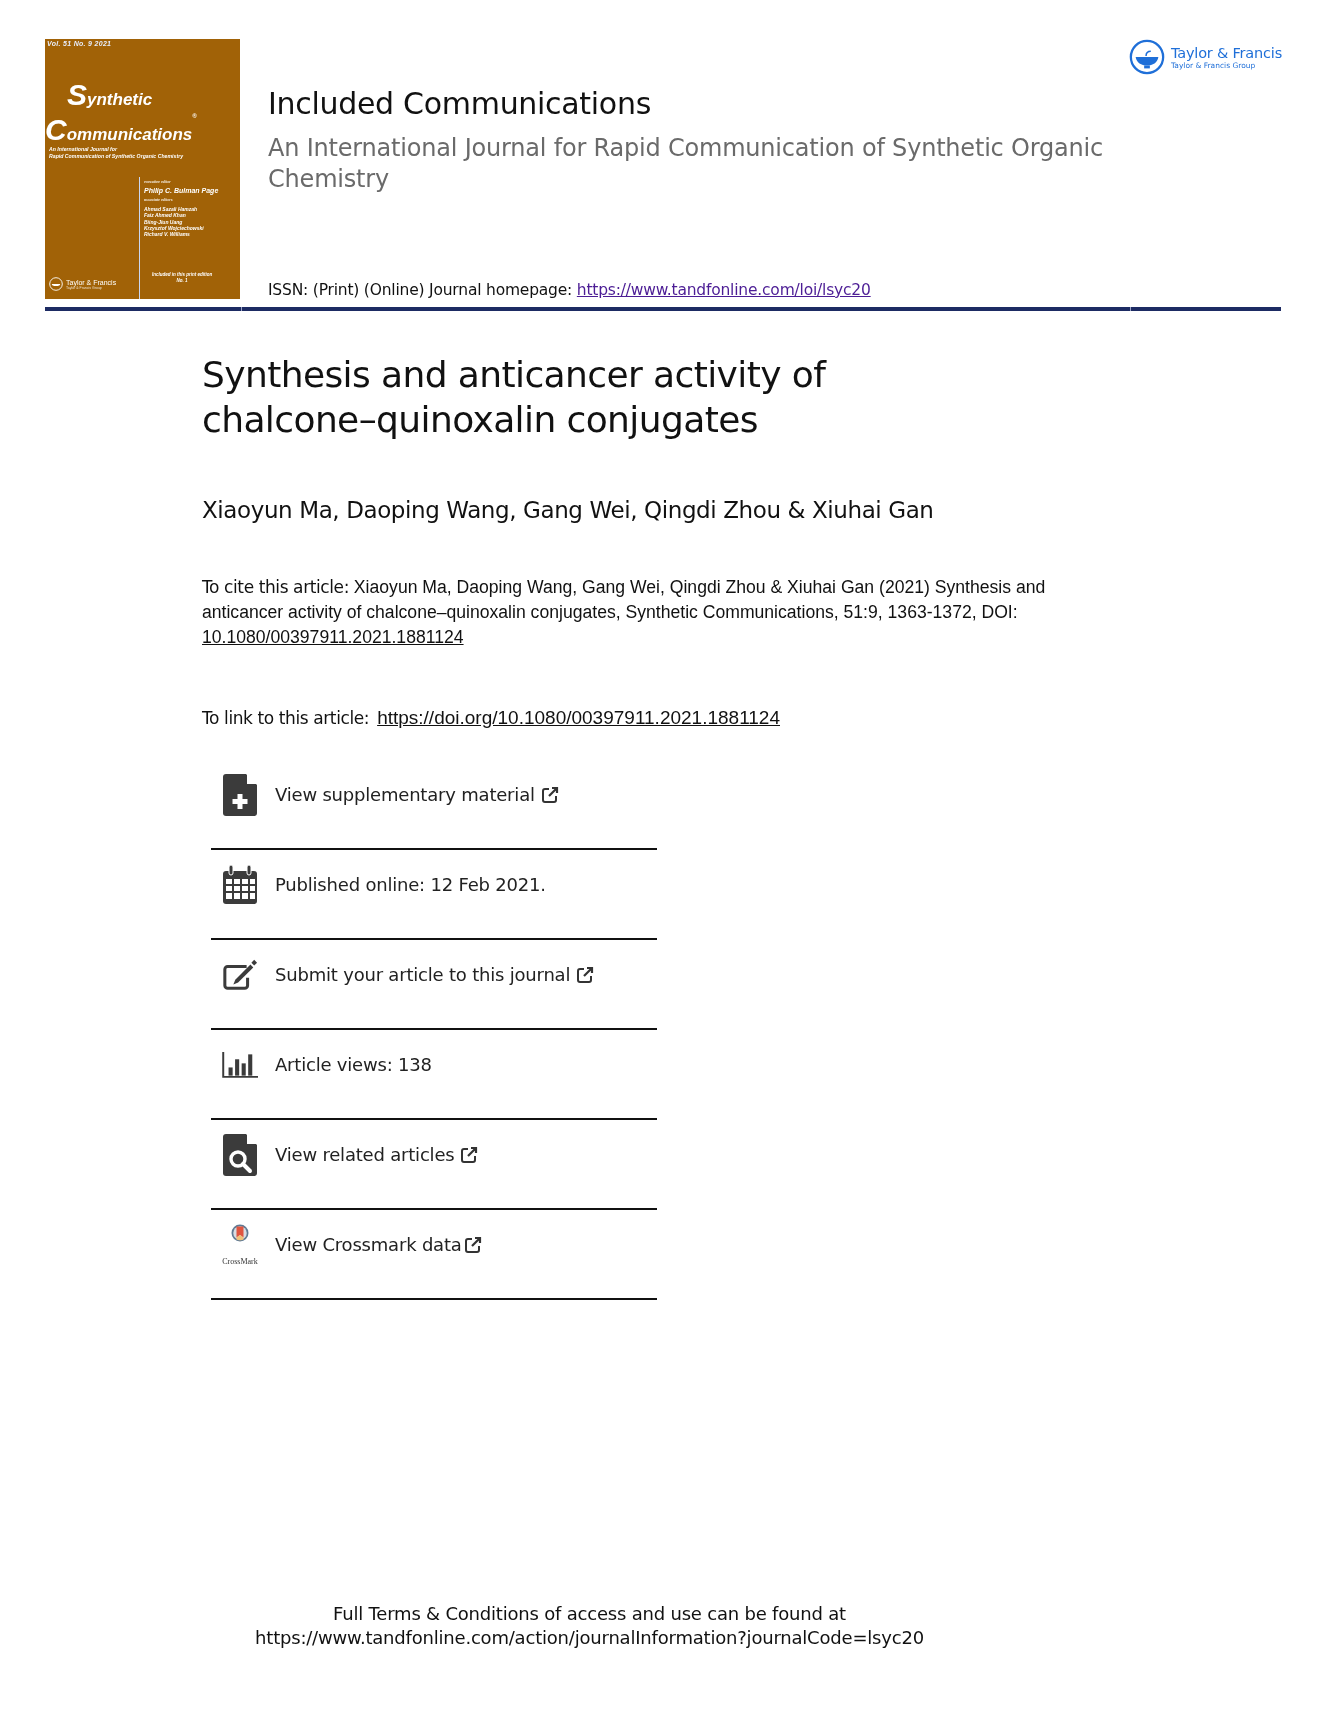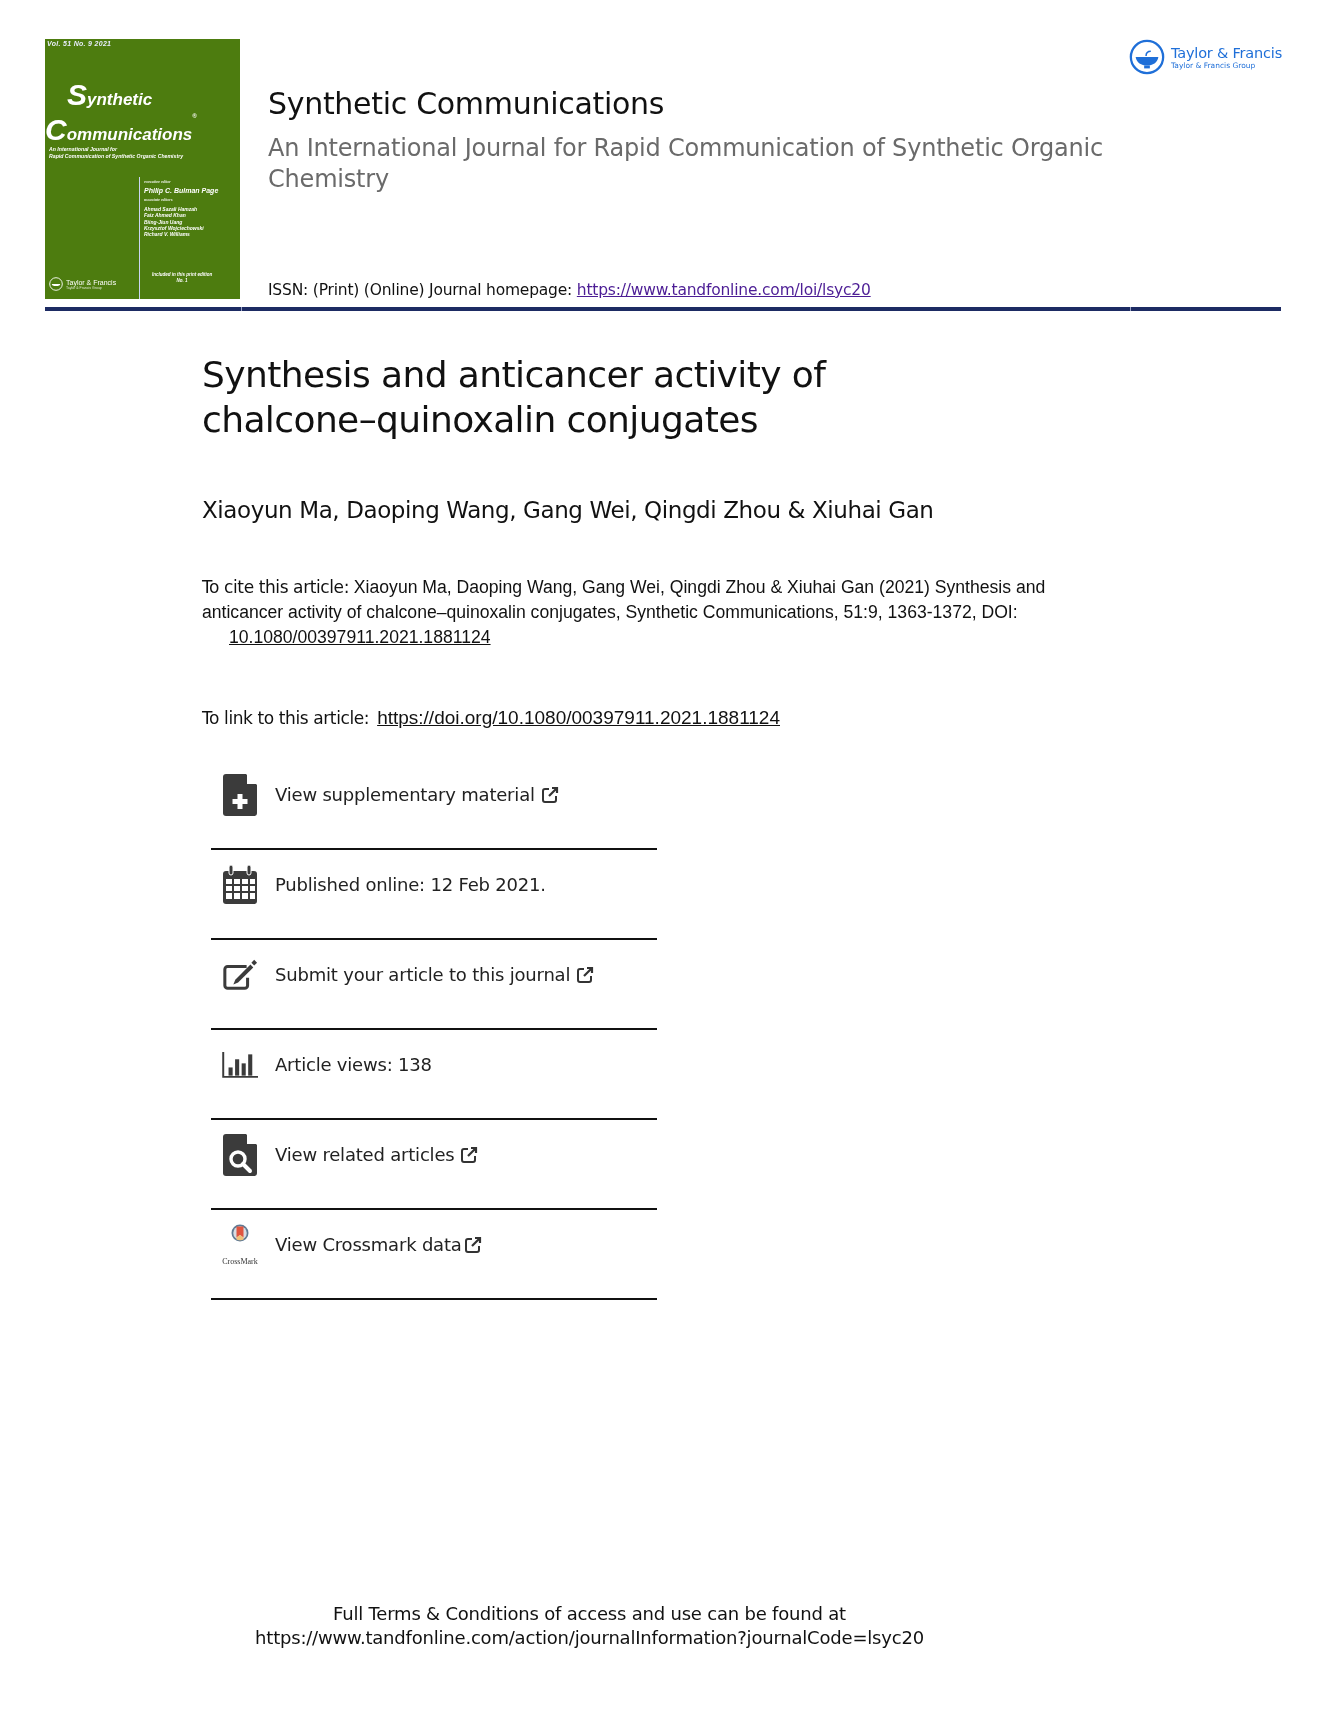--- a/index.html
+++ b/index.html
@@ -2,21 +2,21 @@
 <html><head>
 <meta charset="utf-8">
 <style>
   * { box-sizing: border-box; margin: 0; padding: 0; }
   html, body { width: 1322px; height: 1736px; background: #ffffff; overflow: hidden; }
   body { position: relative; font-family: "DejaVu Sans", "Liberation Sans", sans-serif; color: #111; }
 
   
   .cover {
     position: absolute; left: 45px; top: 39px; width: 195px; height: 260px;
-    background: #4d7c0f; color: #fff; overflow: hidden;
+    background: #a16207; color: #fff; overflow: hidden;
     font-family: "Liberation Sans", sans-serif;
   }
   .cover .vol { position: absolute; left: 2px; top: 1px; font-size: 7px; font-weight: bold; font-style: italic; letter-spacing: 0.3px; color: #e8eefc; }
   .cover .brand1 { position: absolute; left: 22px; top: 46px; font-size: 17px; font-weight: bold; font-style: italic; }
   .cover .brand1 .big { font-size: 30px; line-height: 20px; }
   .cover .brand2 { position: absolute; left: 0px; top: 74px; font-size: 17px; font-weight: bold; font-style: italic; white-space: nowrap; }
   .cover .brand2 .big { font-size: 30px; }
   .cover .brand2 sup { font-size: 6px; vertical-align: top; }
   .cover .tag { position: absolute; left: 4px; top: 107px; font-size: 5.2px; font-weight: bold; font-style: italic; line-height: 7px; white-space: nowrap; }
   .cover .vline { position: absolute; left: 94px; top: 138px; width: 1px; height: 122px; background: #c9d6f2; }
@@ -41,21 +41,21 @@
 
   
   .sep { position: absolute; left: 45px; top: 307px; width: 1236px; height: 4px; background: #1d2b63; }
   .sep .gap { position: absolute; top: 0; width: 1px; height: 4px; background: #9aa3c6; }
 
   
   .a-title { position: absolute; left: 202px; top: 352px; width: 800px; font-size: 36px; line-height: 45px; color: #111; letter-spacing: -0.6px; }
   .authors { position: absolute; left: 202px; top: 497px; font-size: 23px; color: #111; letter-spacing: -0.4px; white-space: nowrap; }
   .cite { position: absolute; left: 202px; top: 575px; width: 900px; font-size: 17.6px; line-height: 25px; color: #111; font-family: "Liberation Sans", sans-serif; }
   .cite .lbl, .linkline .lbl { font-family: "DejaVu Sans", sans-serif; font-size: 17px; letter-spacing: -0.4px; }
-  .cite a, .linkline a { color: #111; text-decoration: underline; margin-left: 27px; }
+  .cite a, .linkline a { color: #111; text-decoration: underline; }
   .linkline { position: absolute; left: 202px; top: 667px; font-size: 19px; color: #111; font-family: "Liberation Sans", sans-serif; white-space: nowrap; margin-top: 40px; }
   .linkline a { margin-left: 8px; }
 
   
   .info-list { position: absolute; left: 211px; top: 760px; width: 446px; }
   .info-item { position: relative; height: 90px; border-bottom: 2.5px solid #111; }
   .info-item .ico { position: absolute; left: 11px; top: 14px; width: 36px; height: 42px; display: flex; align-items: center; justify-content: center; }
   .info-item .label { position: absolute; left: 64px; top: 24px; font-size: 18px; color: #222; white-space: nowrap; letter-spacing: -0.2px; display: flex; align-items: center; gap: 6px; }
   .info-item .ext { display: inline-block; width: 18px; height: 18px; }
 
@@ -92,21 +92,21 @@
   </div>
   <div class="tf">
     <svg width="14" height="14" viewBox="0 0 20 20">
         <circle cx="10" cy="10" r="9" fill="none" stroke="#fff" stroke-width="1.3"></circle>
         <path d="M4 10 h12 a6 3 0 0 1 -12 0z" fill="#fff"></path>
       </svg>
     <span><span>Taylor &amp; Francis</span><span class="sub">Taylor &amp; Francis Group</span></span>
   </div>
 </div>
 
-<div class="j-title">Synthetic Communications</div>
+<div class="j-title">Included Communications</div>
 <div class="j-sub">An International Journal for Rapid Communication of Synthetic Organic Chemistry</div>
 <div class="issn">
   <span>ISSN: (Print) (Online) Journal homepage: </span><a href="#">https://www.tandfonline.com/loi/lsyc20</a>
 </div>
 
 <div class="tf-logo">
   <svg width="38" height="38" viewBox="0 0 40 40">
     <circle cx="20" cy="20" r="17" fill="none" stroke="#1f6fd8" stroke-width="2.4"></circle>
     <path d="M8 20 h24 c-1 6 -6 9 -12 9 s-11 -3 -12 -9z" fill="#1f6fd8"></path>
     <path d="M19 19 c0 -3 2 -5 5 -5" fill="none" stroke="#1f6fd8" stroke-width="1.6"></path>

